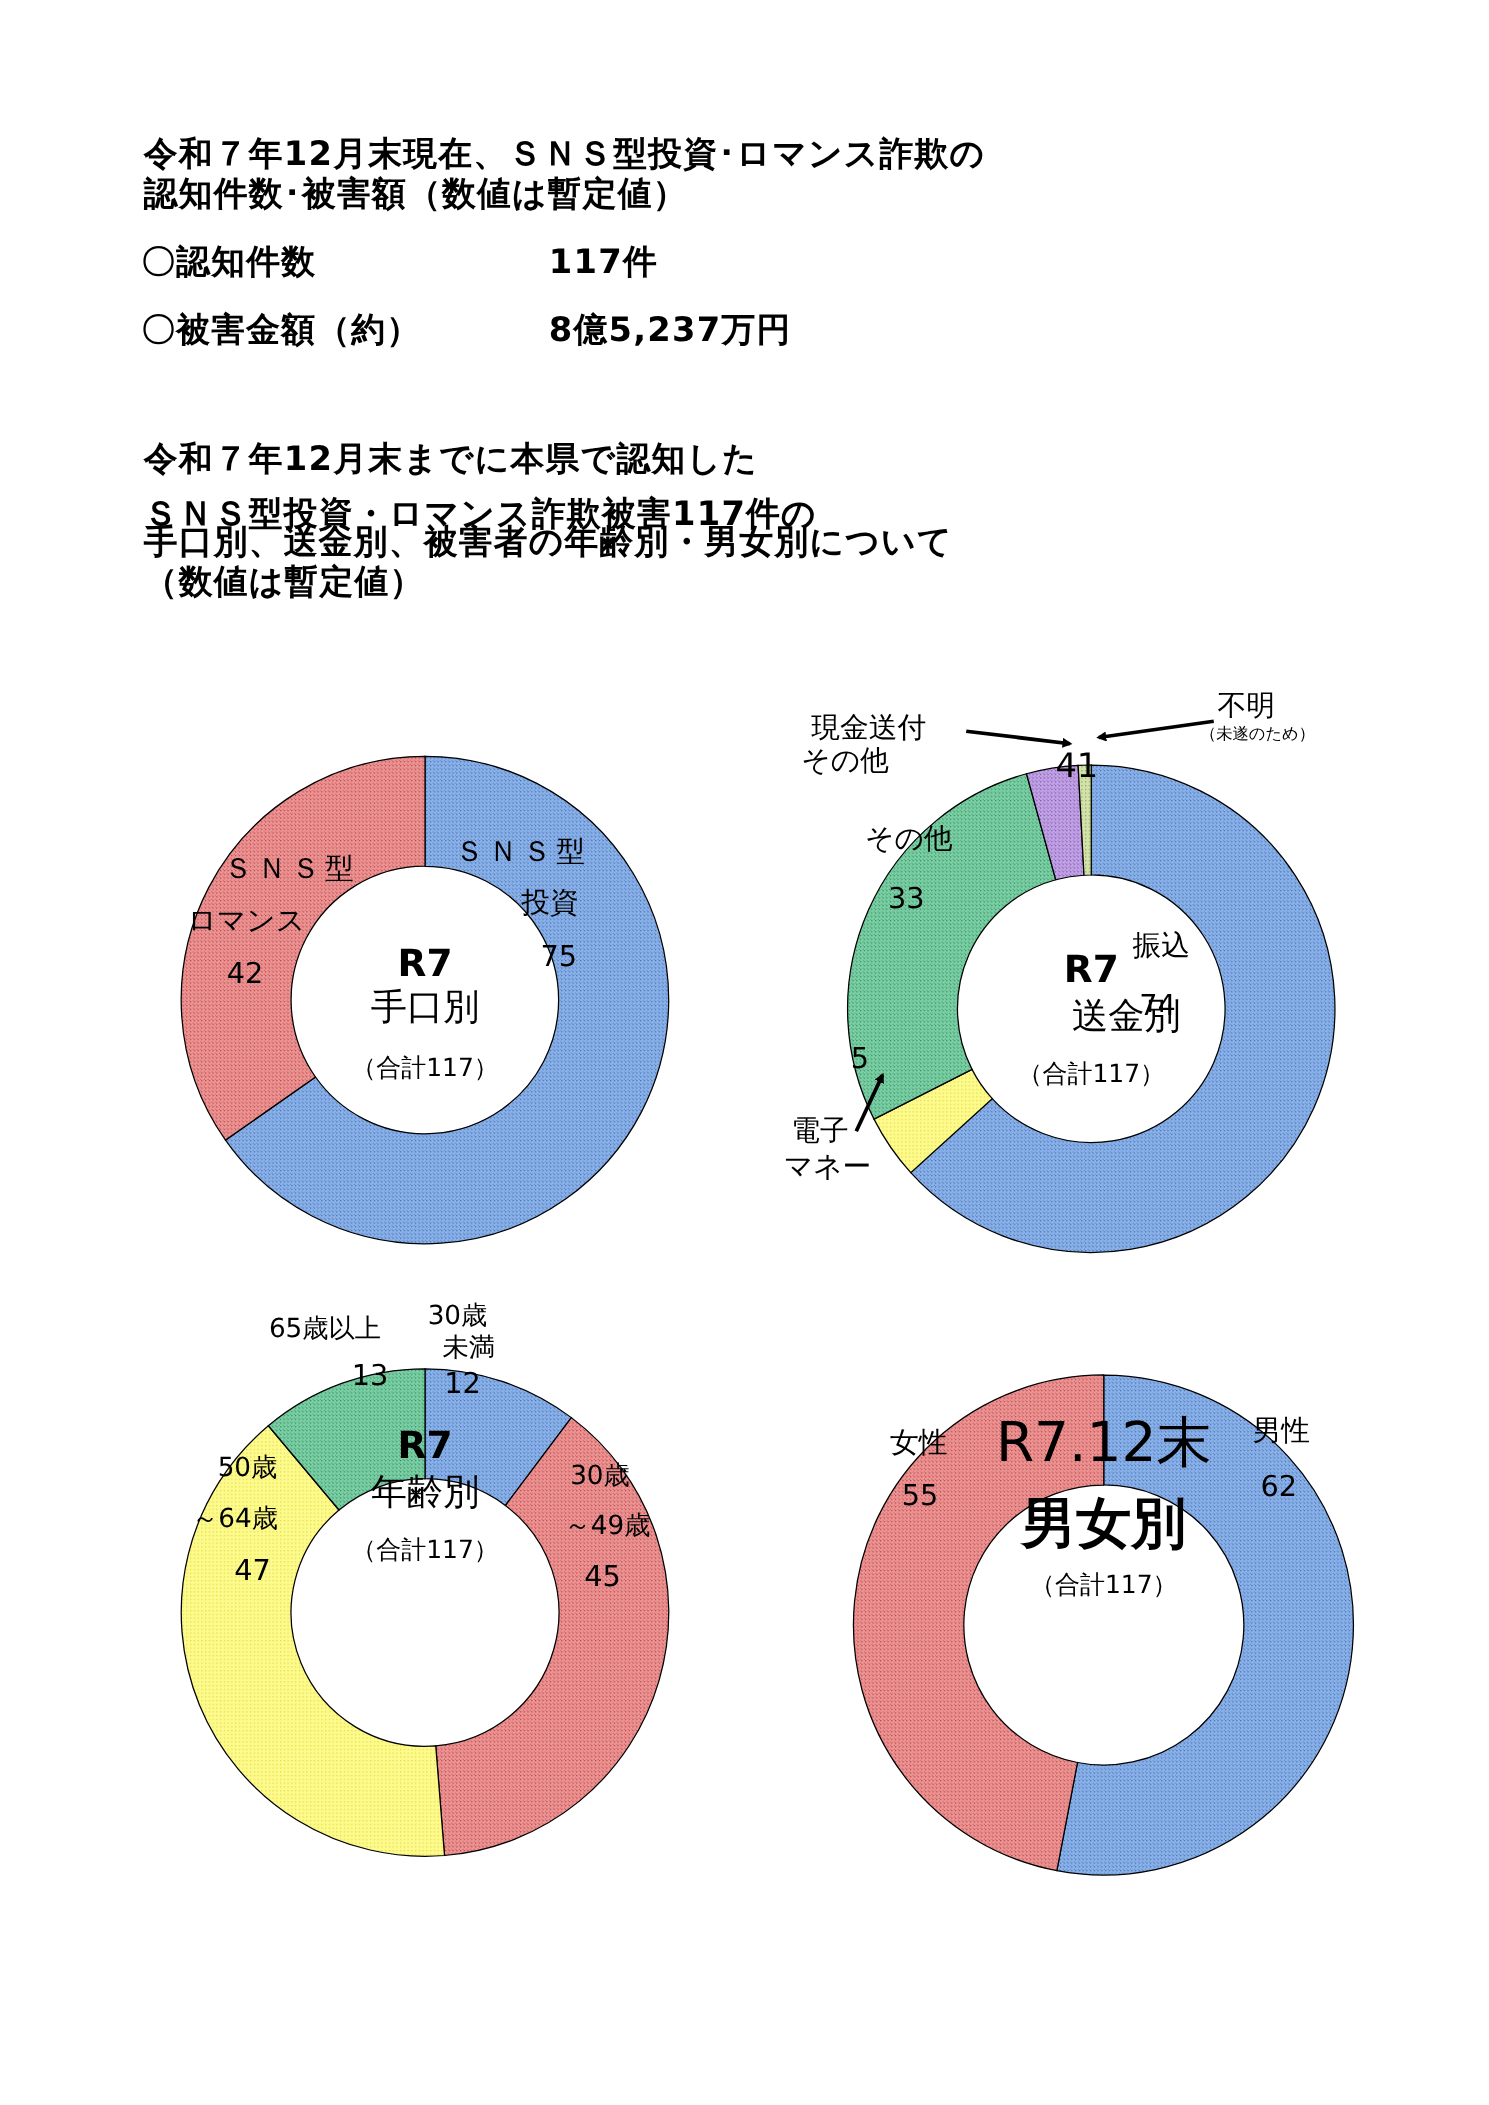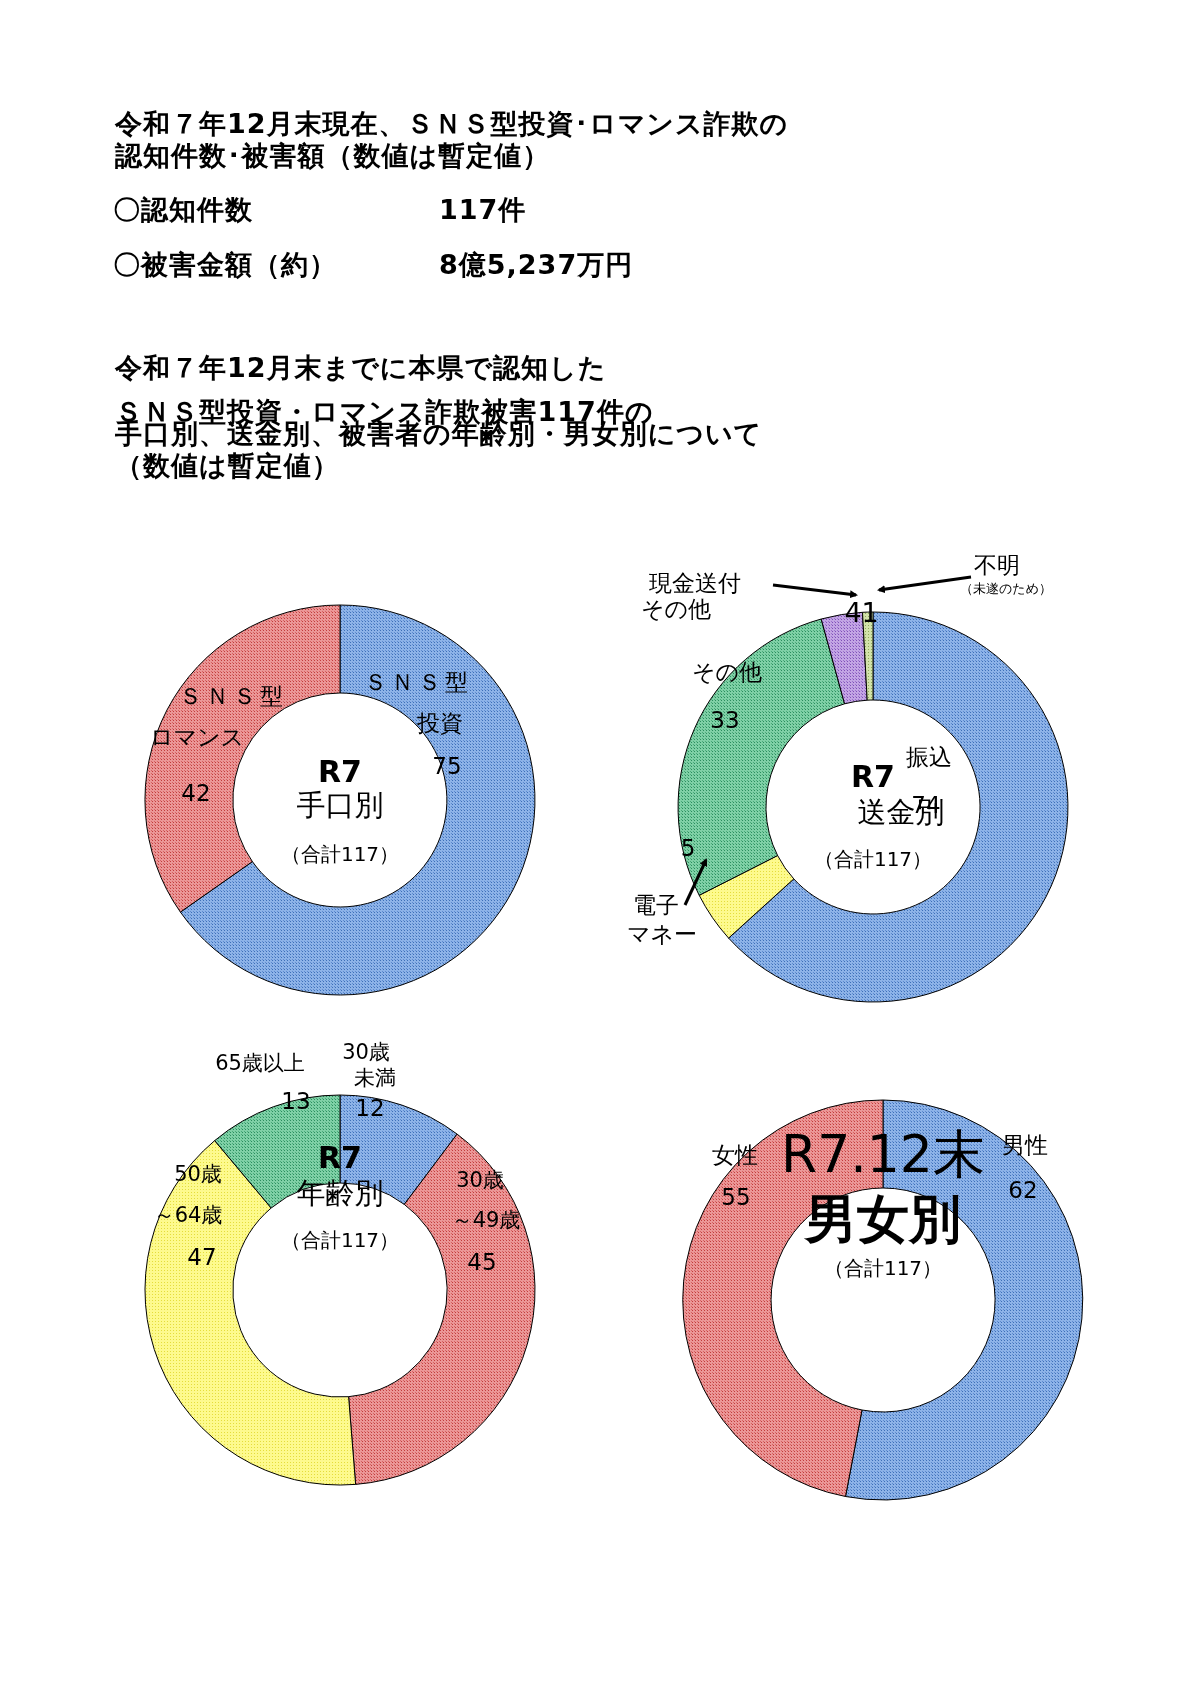--- a/index.html
+++ b/index.html
@@ -8,21 +8,21 @@
   .txt { position: absolute; white-space: nowrap; font-weight: bold; font-size: 27px; line-height: 32px; letter-spacing: 1px; }
   .chart { position: absolute; }
   .chart svg { display: block; overflow: visible; }
   .lbl { position: absolute; white-space: nowrap; text-align: center; transform: translate(-50%, -50%); line-height: 1.15; color: #000; }
   .lbl-md { font-size: 23px; }
   .lbl-lg { font-size: 27px; }
   .lbl-sm { font-size: 13px; }
   .center-title { font-size: 30px; font-weight: bold; margin-top: 20px; }
   .center-sub { font-size: 29px; }
   .center-total { font-size: 20px; }
-  .big-title { font-size: 52px; }
+  .big-title { font-size: 44px; }
 </style>
 </head>
 <body>
 
 <div class="txt" style="left:115px; top:108px;">令和７年12月末現在、ＳＮＳ型投資･ロマンス詐欺の</div>
 <div class="txt" style="left:115px; top:140px;">認知件数･被害額（数値は暫定値）</div>
 <div class="txt" style="left:113px; top:194px;">〇認知件数</div>
 <div class="txt" style="left:439px; top:194px;">117件</div>
 <div class="txt" style="left:113px; top:249px;">〇被害金額（約）</div>
 <div class="txt" style="left:439px; top:249px;">8億5,237万円</div>
@@ -72,21 +72,21 @@
   <svg width="400" height="400" viewBox="0 0 400 400">
 
     <path d="M200,5 A195,195 0 1,1 40.4,312.1 L112.4,261.6 A107,107 0 1,0 200,93 Z" fill="url(#pBlue)" stroke="#000" stroke-width="1"></path>
     <path d="M40.4,312.1 A195,195 0 0,1 200,5 L200,93 A107,107 0 0,0 112.4,261.6 Z" fill="url(#pRed)" stroke="#000" stroke-width="1"></path>
   </svg>
   <div class="lbl lbl-md" style="left:278px; top:82px; letter-spacing:4px;">ＳＮＳ型</div>
   <div class="lbl lbl-md" style="left:300px; top:123px;">投資</div>
   <div class="lbl lbl-md" style="left:307px; top:166px;">75</div>
   <div class="lbl lbl-md" style="left:93px; top:96px; letter-spacing:4px;">ＳＮＳ型</div>
   <div class="lbl lbl-md" style="left:57px; top:137px;">ロマンス</div>
-  <div class="lbl lbl-md" style="left:56px; top:180px;margin-top:13px;">42</div>
+  <div class="lbl lbl-md" style="left:56px; top:180px;">42</div>
   <div class="lbl center-title" style="left:200px; top:152px;">R7</div>
   <div class="lbl center-sub" style="left:200px; top:206px;">手口別</div>
   <div class="lbl center-total" style="left:200px; top:254px;">（合計117）</div>
 </div>
 
 <div class="chart" style="left:673px; top:607px; width:400px; height:400px;">
   <svg width="400" height="400" viewBox="0 0 400 400">
 
     <path d="M200,5 A195,195 0 1,1 55.6,331.1 L120.8,271.9 A107,107 0 1,0 200,93 Z" fill="url(#pBlue)" stroke="#000" stroke-width="1"></path>
 

